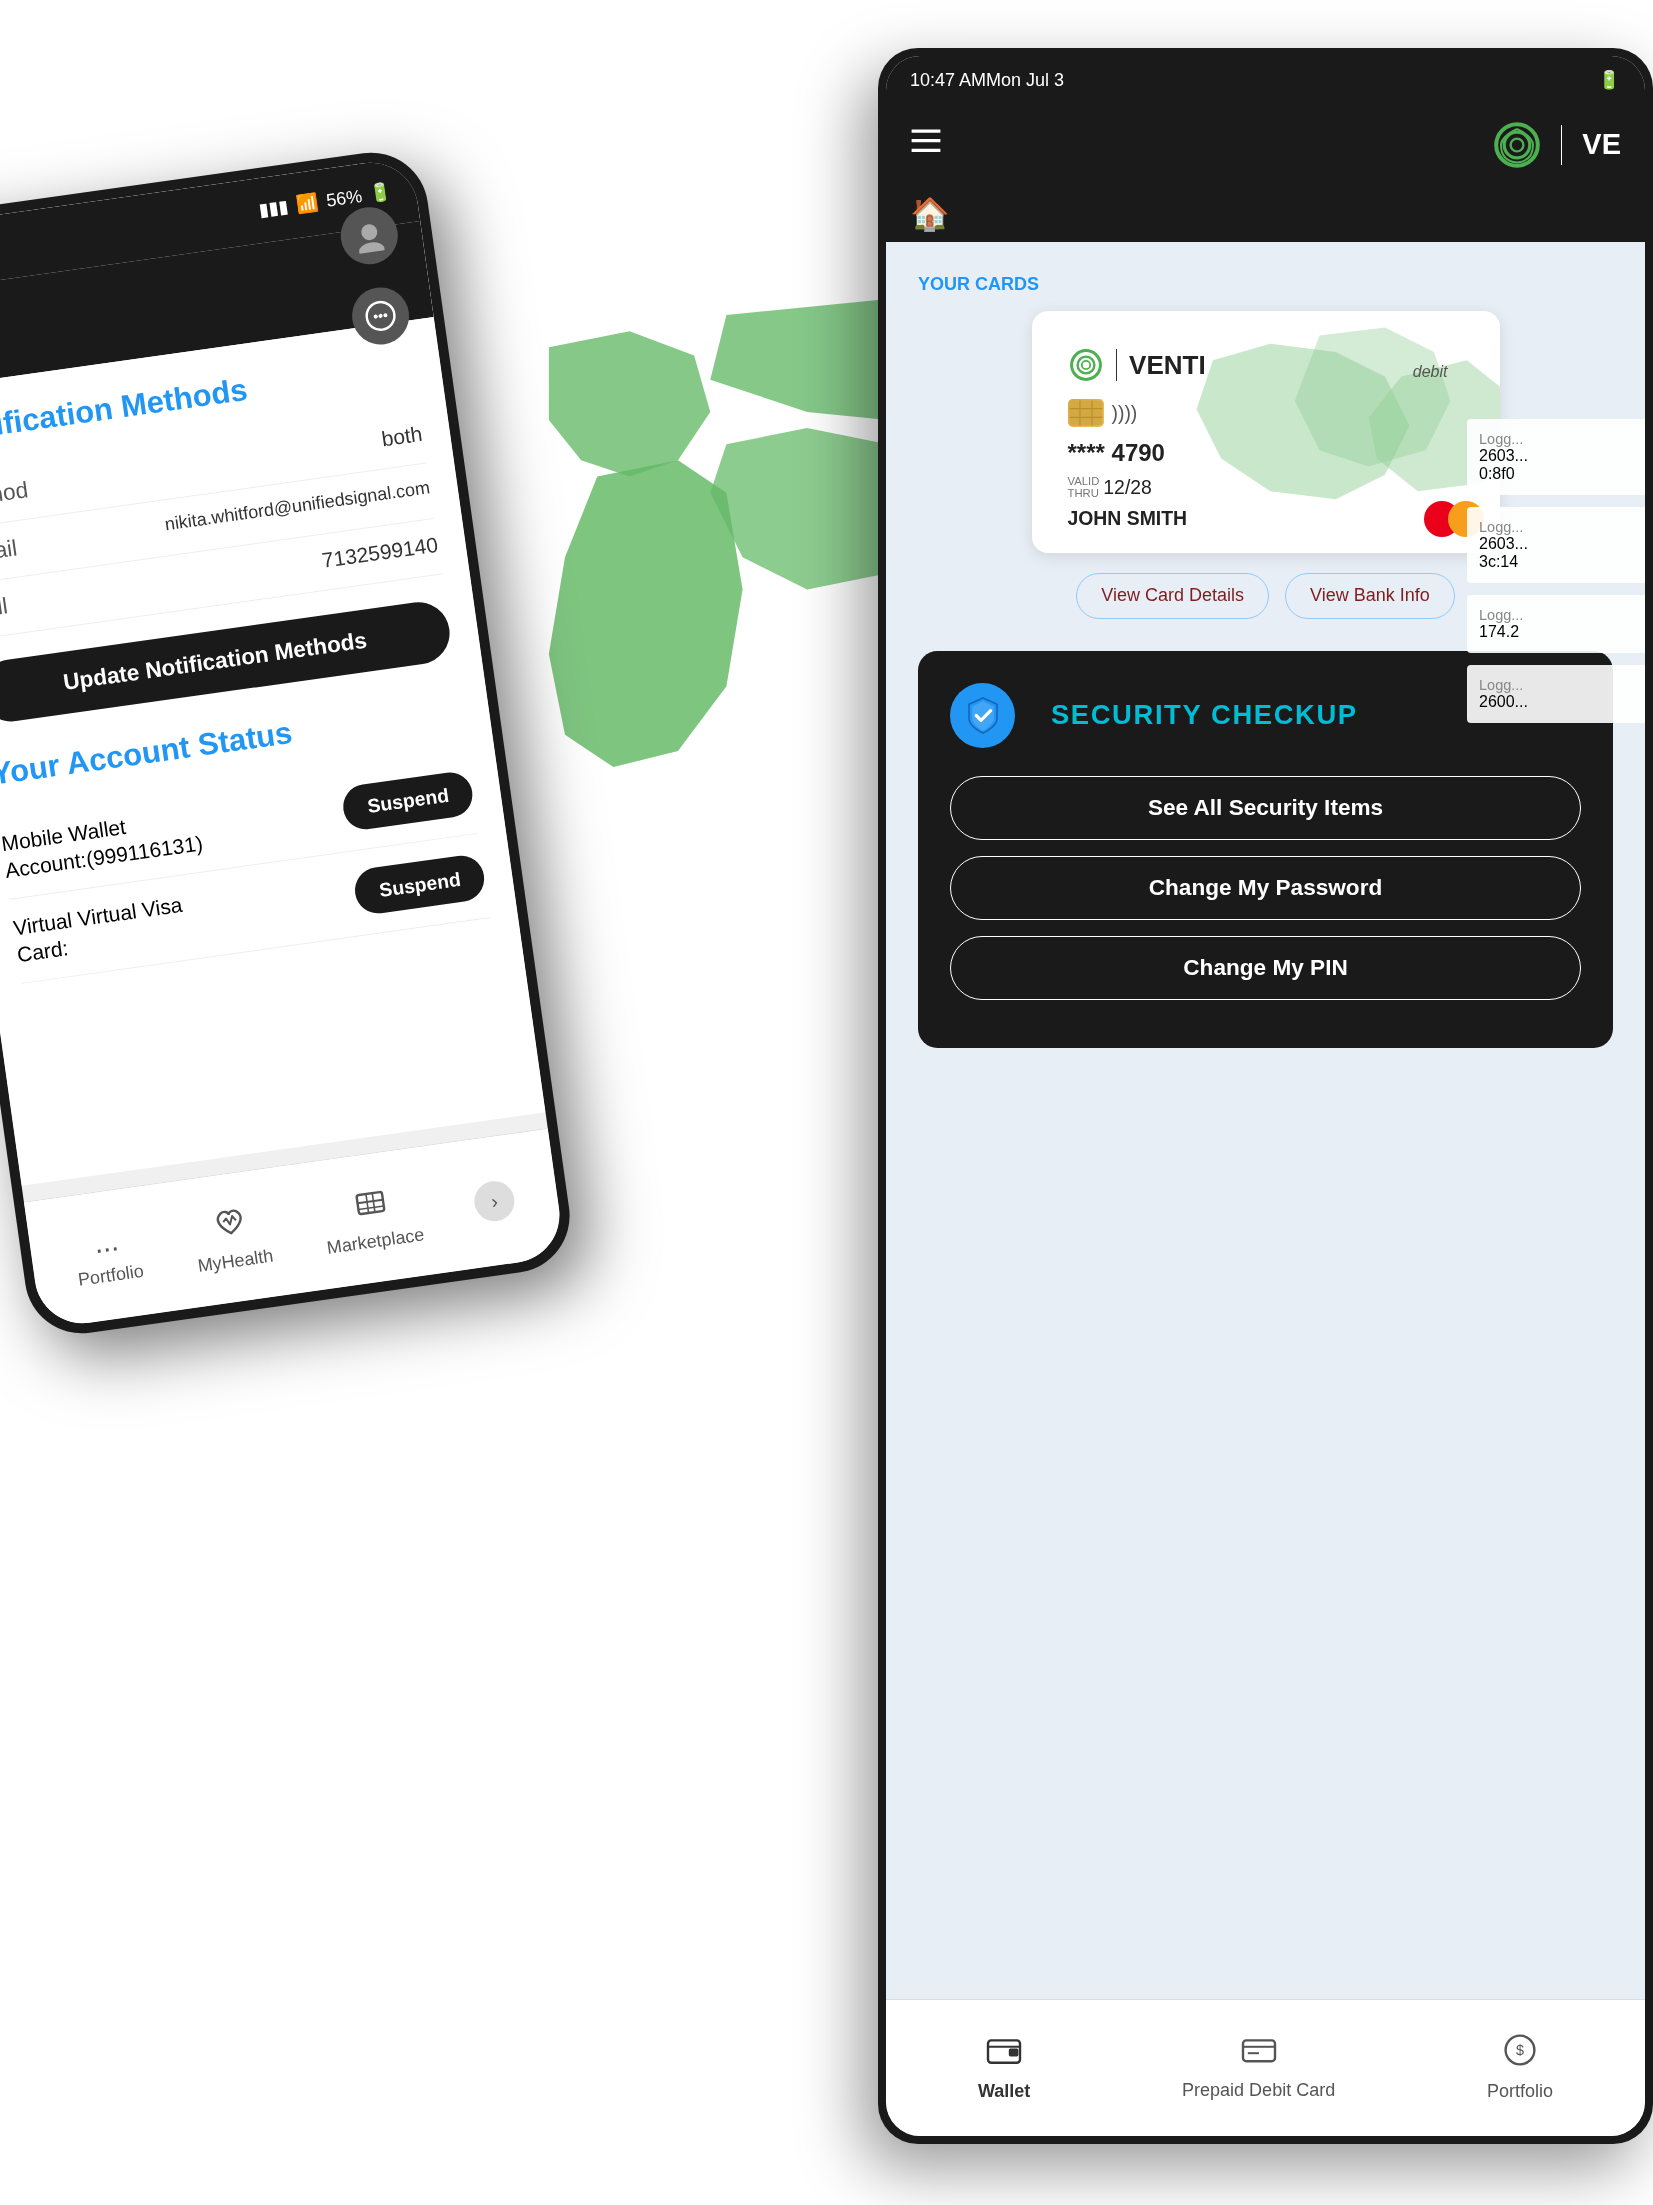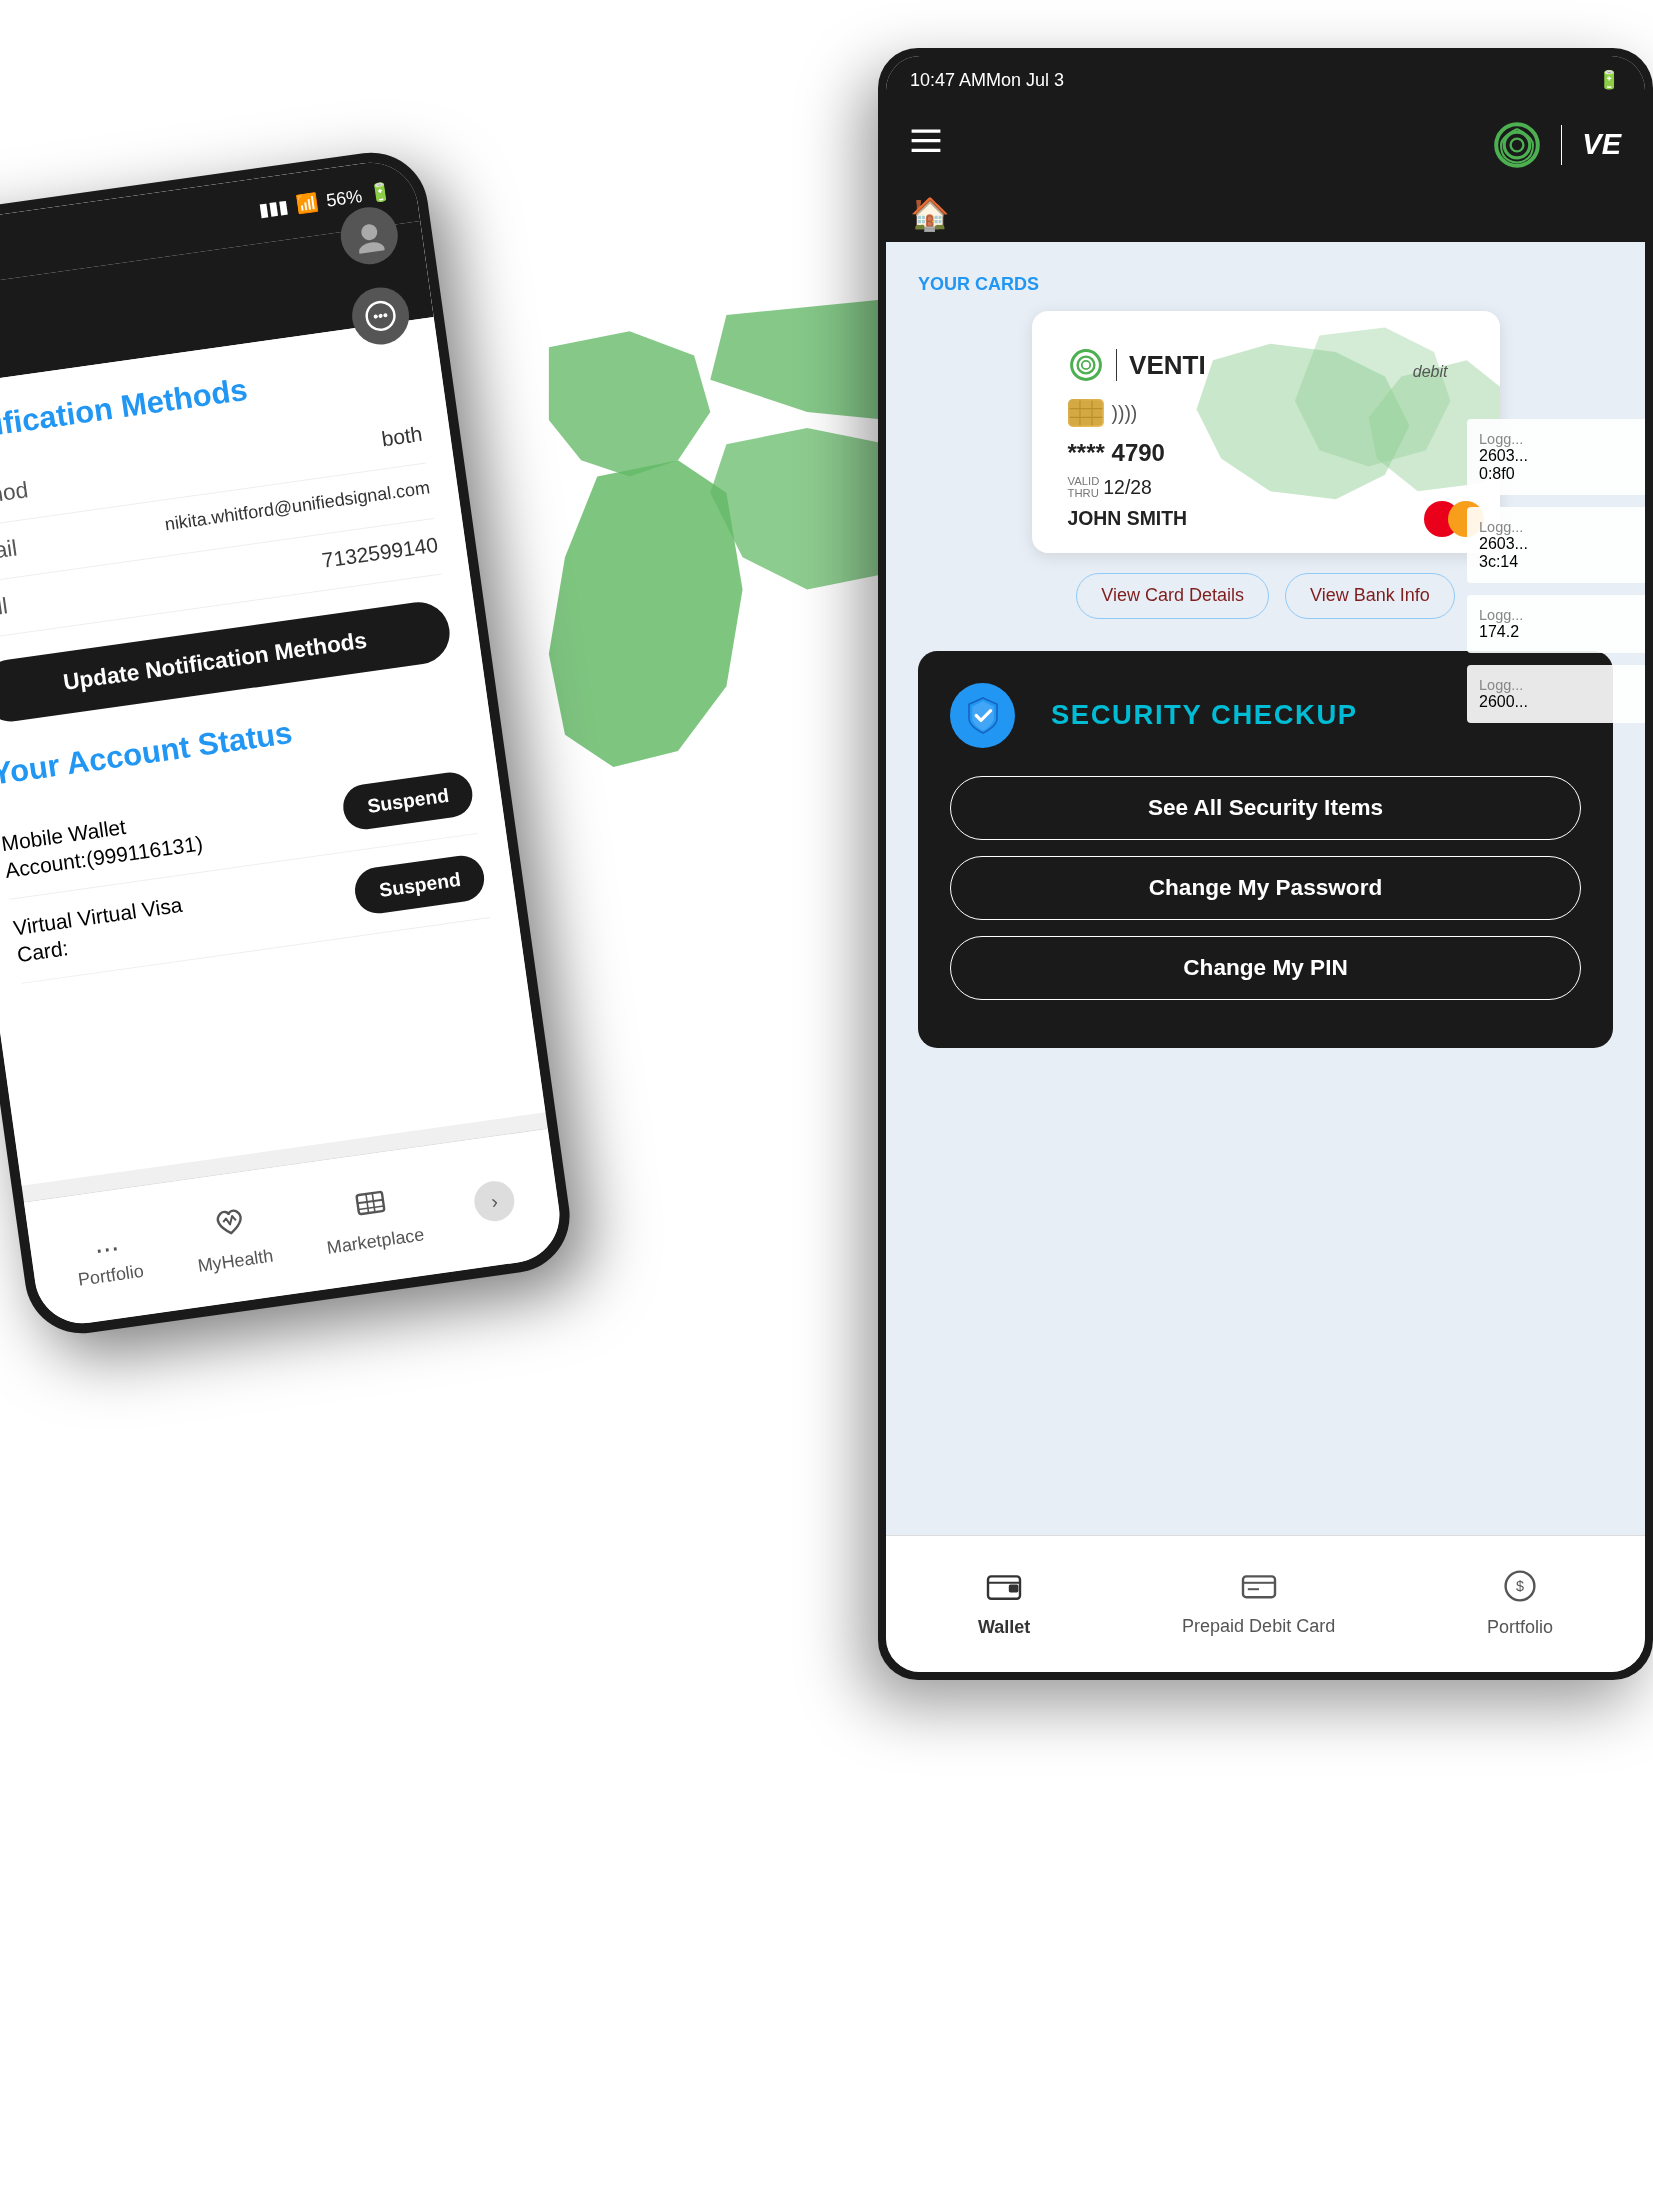--- a/index.html
+++ b/index.html
@@ -168,21 +168,21 @@
       font-size: 19.4px;
       color: #555;
     }
 
     
     .tablet-right {
       position: absolute;
       right: 0;
       top: 48px;
       width: 775px;
-      height: 1632px;
+      height: 2096px;
       background: #1a1a1a;
       border-radius: 40px;
       z-index: 15;
       box-shadow: -16px 24px 65px rgba(0,0,0,0.4);
     }
     .tablet-inner {
       position: absolute;
       top: 8px;
       left: 8px;
       right: 8px;
@@ -216,21 +216,20 @@
     .hamburger {
       color: white;
       font-size: 29px;
       cursor: pointer;
     }
     .venti-logo {
       margin-left: auto;
       display: flex;
       align-items: center;
       gap: 12px;
-      font-style: italic;
     }
     .venti-logo-ring {
       width: 48px;
       height: 48px;
     }
     .venti-logo-text {
       color: white;
       font-size: 29px;
       font-weight: 700;
     }

